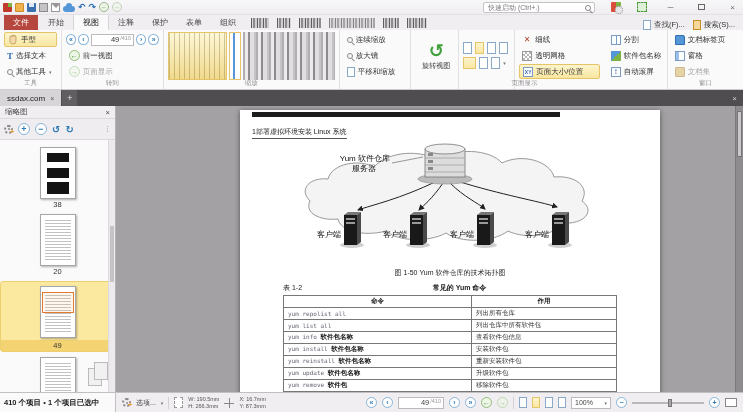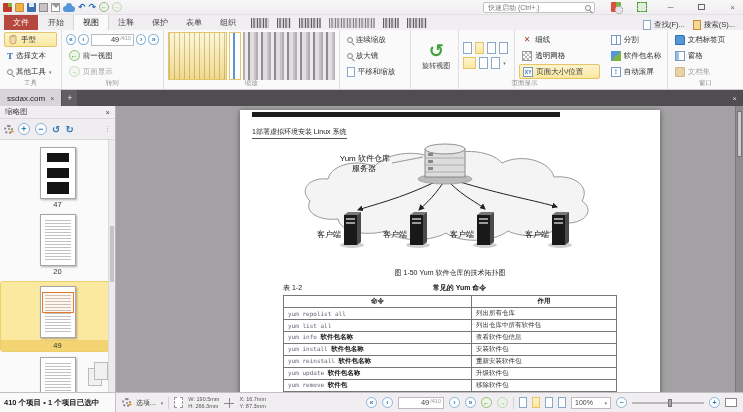--- a/index.html
+++ b/index.html
@@ -388,21 +388,21 @@
         <span class="rotch">↻</span>
         <span class="dots">⋮</span>
       </div>
       <div class="tp-body">
         <div class="mount"><div class="thumbwrap">
               <div class="tpage">
                 <div class="blk" style="top: 5px; height: 9px;"></div>
                 <div class="blk" style="top: 20px; height: 10px;"></div>
                 <div class="blk" style="top: 34px; height: 12px;"></div>
               </div>
-              <div class="tnum">47</div>
+              <div class="tnum">38</div>
             </div><div class="thumbwrap">
               <div class="tpage">
                 <div class="lines"></div>
               </div>
               <div class="tnum">20</div>
             </div><div class="selwrap">
               <div class="tpage">
                 <div class="lines"></div>
                 <div class="vp"></div>
               </div>

